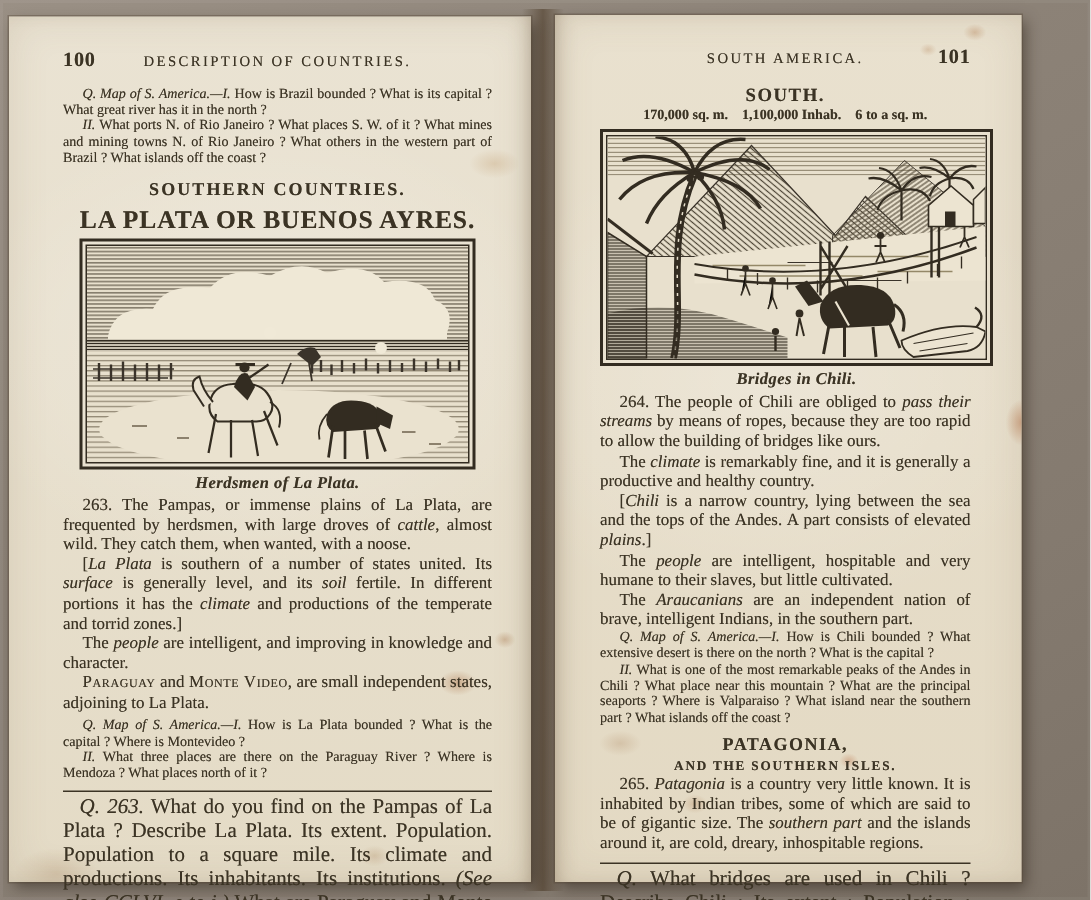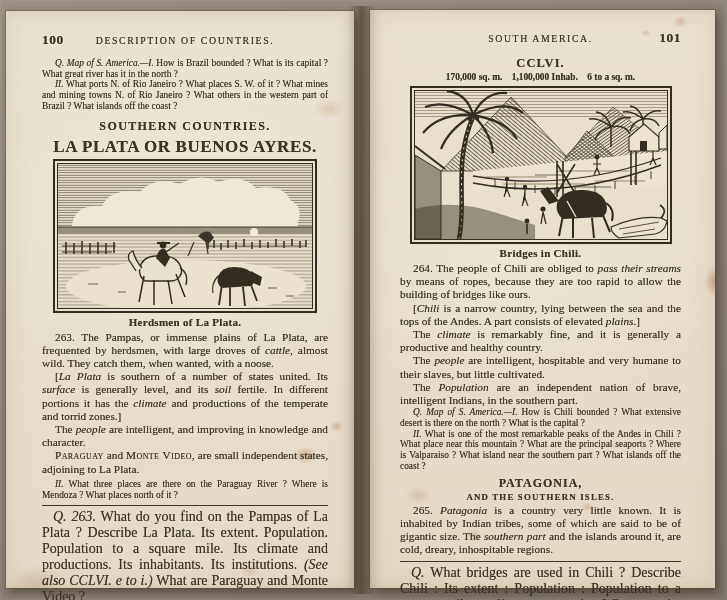--- a/index.html
+++ b/index.html
@@ -16,21 +16,21 @@
     background:
       radial-gradient(ellipse 18px 12px at 86% 77%,rgba(158,92,44,.38),rgba(158,92,44,0) 70%),
       radial-gradient(ellipse 10px 8px at 95% 72%,rgba(150,90,40,.30),rgba(150,90,40,0) 70%),
       radial-gradient(ellipse 24px 14px at 93% 17%,rgba(172,122,62,.22),rgba(172,122,62,0) 70%),
       radial-gradient(ellipse 14px 10px at 70% 97%,rgba(150,100,50,.20),rgba(150,100,50,0) 70%),
       radial-gradient(ellipse 40px 24px at 9% 99%,rgba(140,95,50,.18),rgba(140,95,50,0) 70%),
       radial-gradient(ellipse 300px 220px at 48% 38%,rgba(255,255,255,.28),rgba(255,255,255,0) 70%),
       linear-gradient(#eae3d3,#e4dbc6);
     box-shadow:0 0 0 1px rgba(88,72,54,.4),3px 4px 9px rgba(35,26,16,.5),
       inset -8px 0 14px -10px rgba(100,80,55,.55),inset 0 0 26px rgba(130,108,75,.16);}
-  .page.right{left:370px;top:10px;width:345px;height:578px;
+  .page.right{left:370px;top:10px;width:311px;height:578px;
     padding:20px 34px 4px 30px;
     background:
       radial-gradient(ellipse 15px 22px at 100% 47%,rgba(168,88,40,.42),rgba(168,88,40,0) 70%),
       radial-gradient(ellipse 11px 8px at 90% 2%,rgba(170,110,60,.32),rgba(170,110,60,0) 70%),
       radial-gradient(ellipse 8px 6px at 80% 4%,rgba(170,110,60,.25),rgba(170,110,60,0) 70%),
       radial-gradient(ellipse 12px 9px at 30% 91%,rgba(160,100,50,.26),rgba(160,100,50,0) 70%),
       radial-gradient(ellipse 9px 7px at 63% 86%,rgba(178,90,42,.30),rgba(178,90,42,0) 70%),
       radial-gradient(ellipse 20px 12px at 14% 84%,rgba(150,100,55,.20),rgba(150,100,55,0) 70%),
       radial-gradient(ellipse 300px 230px at 45% 42%,rgba(255,255,255,.24),rgba(255,255,255,0) 70%),
       linear-gradient(#e9e1cf,#e3d9c3);
@@ -48,21 +48,21 @@
   h1,h2,h3{margin:0;text-align:center;font-weight:bold;}
   .h-main{font-size:12px;letter-spacing:1.4px;margin:7px 0 3px;}
   .h-sub{font-size:17px;letter-spacing:.6px;margin:1px 0 2px;}
   .h-chili{font-size:12.5px;letter-spacing:1px;margin:2px 0 0;}
   .h-pat{font-size:12px;letter-spacing:1px;margin:4px 0 1px;}
   .h-isles{font-size:8.8px;letter-spacing:1.2px;margin:0 0 2px;}
   .stats{font-size:9.4px;font-weight:bold;text-align:center;margin:1px 0 4px;white-space:pre;}
   figure{margin:2px auto 3px;width:max-content;}
   .frame{border:2.2px solid #332c21;padding:2px;background:transparent;}
   .inner{border:1px solid #332c21;line-height:0;}
-  figcaption{text-align:center;font-size:11px;font-weight:bold;margin-top:3px;letter-spacing:.3px;}
+  figcaption{text-align:center;font-size:11px;font-weight:bold;font-style:italic;margin-top:3px;letter-spacing:.3px;}
   .footnote{border-top:1px solid #3b3324;margin-top:5px;padding-top:3px;}
   .fn{font-size:14px;line-height:1.14;text-align:justify;text-indent:11px;}
   .sig{text-align:center;font-size:9.5px;font-weight:bold;margin-top:2px;} .gap3{height:3px;}
 </style>
 </head>
 <body>
 
 <div class="scene">
   <div class="spine"></div>
 
@@ -125,35 +125,36 @@
       </div>
         </div>
       <figcaption>Herdsmen of La Plata.</figcaption>
     </figure>
 
     <p class="body-par"><span>263.  The Pampas, or immense plains of La Plata, are frequented by herdsmen, with large droves of </span><span class="it">cattle</span><span>, almost wild.  They catch them, when wanted, with a noose.</span></p>
     <p class="body-par"><span>[</span><span class="it">La Plata</span><span> is southern of a number of states united. Its </span><span class="it">surface</span><span> is generally level, and its </span><span class="it">soil</span><span> fertile.  In different portions it has the </span><span class="it">climate</span><span> and productions of the temperate and torrid zones.]</span></p>
     <p class="body-par"><span>The </span><span class="it">people</span><span> are intelligent, and improving in knowledge and character.</span></p>
     <p class="body-par"><span class="sc">Paraguay</span><span> and </span><span class="sc">Monte Video</span><span>, are small independent states, adjoining to La Plata.</span></p>
     <div class="gap3"></div>
+    <p class="q"><span class="it">Q. Map of S. America.—I.</span><span> How is La Plata bounded ?  What is the capital ?  Where is Montevideo ?</span></p>
     <p class="q"><span class="it">II.</span><span> What three places are there on the Paraguay River ?  Where is Mendoza ?  What places north of it ?</span></p>
 
     <div class="footnote">
       <p class="fn"><span class="it">Q. 263.</span><span> What do you find on the Pampas of La Plata ?  Describe La Plata.  Its extent.  Population.  Population to a square mile.  Its climate and productions.  Its inhabitants.  Its institutions.  </span><span class="it">(See also CCLVI. e to i.)</span><span>  What are Paraguay and Monte Video ?</span></p>
     </div>
   </section>
 
   <section class="page right">
     <header class="phead">
       <span></span>
       <span class="rhead">SOUTH AMERICA.</span>
       <span class="pnum end">101</span>
     </header>
 
-    <h2 class="h-chili">CCLVI.</h2>
+    <h2 class="h-chili">SOUTH.</h2>
     <div class="stats">170,000 sq. m.    1,100,000 Inhab.    6 to a sq. m.</div>
 
     <figure>
       <div class="frame">
           <div class="inner">
         <svg viewBox="0 0 252 148" width="252" height="148">
           <defs>
             <pattern id="skyh2" width="3" height="3" patternUnits="userSpaceOnUse">
                   <path d="M0 1.5 H3" stroke="#7b7058" stroke-width="0.6"></path>
                 </pattern>
@@ -223,24 +224,24 @@
               <path d="M128 121 l-2 12 m2 -12 l3 12" stroke="#332c21" stroke-width="1.3"></path>
           <circle cx="112" cy="130" r="2.4" fill="#332c21"></circle>
               <path d="M112 133 v10" stroke="#332c21" stroke-width="1.6"></path>
         </svg>
       </div>
         </div>
       <figcaption>Bridges in Chili.</figcaption>
     </figure>
 
     <p class="body-par"><span>264.  The people of Chili are obliged to </span><span class="it">pass their streams</span><span> by means of ropes, because they are too rapid to allow the building of bridges like ours.</span></p>
+    <p class="body-par"><span>The </span><span class="it">climate</span><span> is remarkably fine, and it is generally a productive and healthy country.</span></p>
     <p class="body-par"><span>[</span><span class="it">Chili</span><span> is a narrow country, lying between the sea and the tops of the Andes.  A part consists of elevated </span><span class="it">plains</span><span>.]</span></p>
-    <p class="body-par"><span>The </span><span class="it">climate</span><span> is remarkably fine, and it is generally a productive and healthy country.</span></p>
     <p class="body-par"><span>The </span><span class="it">people</span><span> are intelligent, hospitable and very humane to their slaves, but little cultivated.</span></p>
-    <p class="body-par"><span>The </span><span class="it">Population</span><span> are an independent nation of brave, intelligent Indians, in the southern part.</span></p>
+    <p class="body-par"><span>The </span><span class="it">Araucanians</span><span> are an independent nation of brave, intelligent Indians, in the southern part.</span></p>
     <p class="q"><span class="it">Q. Map of S. America.—I.</span><span> How is Chili bounded ?  What extensive desert is there on the north ?  What is the capital ?</span></p>
     <p class="q"><span class="it">II.</span><span> What is one of the most remarkable peaks of the Andes in Chili ?  What place near this mountain ?  What are the principal seaports ?  Where is Valparaiso ?  What island near the southern part ?  What islands off the coast ?</span></p>
 
     <h2 class="h-pat">PATAGONIA,</h2>
     <h3 class="h-isles">AND THE SOUTHERN ISLES.</h3>
     <p class="body-par"><span>265.  </span><span class="it">Patagonia</span><span> is a country very little known.  It is inhabited by Indian tribes, some of which are said to be of gigantic size.  The </span><span class="it">southern part</span><span> and the islands around it, are cold, dreary, inhospitable regions.</span></p>
 
     <div class="footnote">
       <p class="fn"><span class="it">Q.</span><span> What bridges are used in Chili ?  Describe Chili : Its extent : Population : Population to a square mile : climate : people.  Who are the Araucanians ?  Describe Patagonia.</span></p>
       <div class="sig">13*</div>

